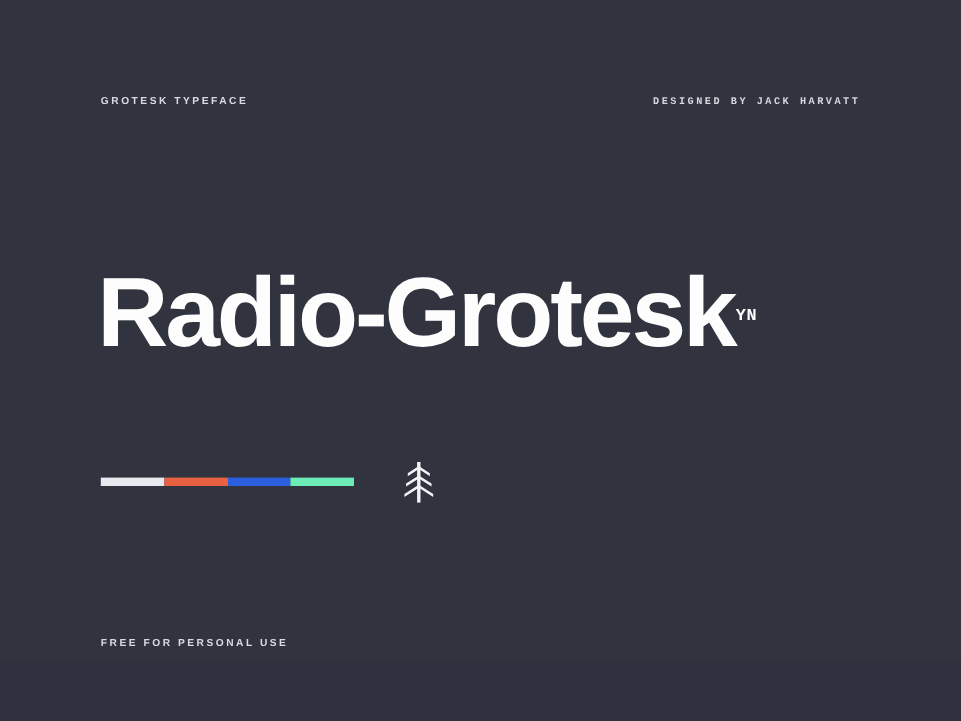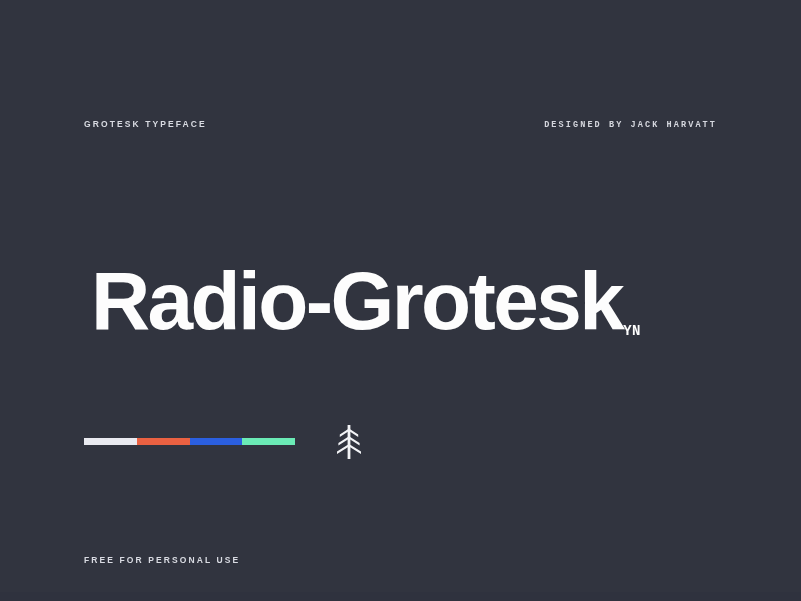--- a/index.html
+++ b/index.html
@@ -25,41 +25,41 @@
     position: absolute;
     left: 0;
     right: 0;
     display: flex;
     justify-content: space-between;
     align-items: baseline;
     padding: 0 84px;
     box-sizing: border-box;
   }
   .meta-row.top    { top: 80px; }
-  .meta-row.bottom { top: 516px; }
+  .meta-row.bottom { top: 531px; }
 
   .meta-label {
     font-family: "Liberation Sans", sans-serif;
     font-size: 8.5px;
     font-weight: 700;
     letter-spacing: 2.1px;
     color: #d9dbe2;
     text-transform: uppercase;
     white-space: nowrap;
     line-height: 1;
   }
   .meta-label.dim { color: #d5d7de; font-family: Liberation Mono, monospace; }
 
   
   .headline-wrap {
     position: absolute;
-    left: 91px;
+    left: 81px;
     top: 223px;
     display: flex;
-    align-items: flex-end;
+    align-items: center;
   }
   .headline {
     font-family: "Liberation Sans", sans-serif;
     font-size: 82px;
     font-weight: 700;
     color: #fdfdfd;
     letter-spacing: -2.6px;
     line-height: 0.92;
     white-space: nowrap;
   }
@@ -94,21 +94,21 @@
     left: 336px;
     top: 385px;
     width: 26px;
     height: 34px;
   }
   .tree-mark svg { display: block; }
 </style>
 </head>
 <body style="background: rgb(49, 52, 63);">
 
-<div id="poster" style="background: rgb(49, 52, 63); width: 801px; height: 552px; margin-top: 40px;">
+<div id="poster" style="background: rgb(49, 52, 63); width: 801px; height: 552px;">
 
   <div class="meta-row top">
     <span class="meta-label">GROTESK TYPEFACE</span>
     <span class="meta-label dim">DESIGNED BY JACK HARVATT</span>
   </div>
 
   <div class="headline-wrap">
     <span class="headline" style="color: rgb(253, 253, 253);">Radio-Grotesk</span>
     <span class="headline-sup" style="color: rgb(253, 253, 253);">YN</span>
   </div>

